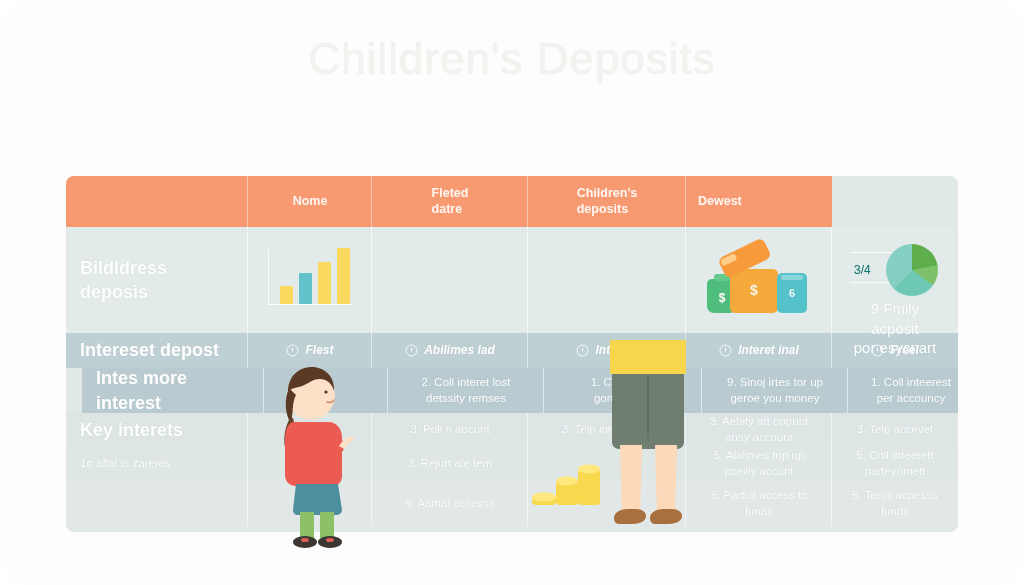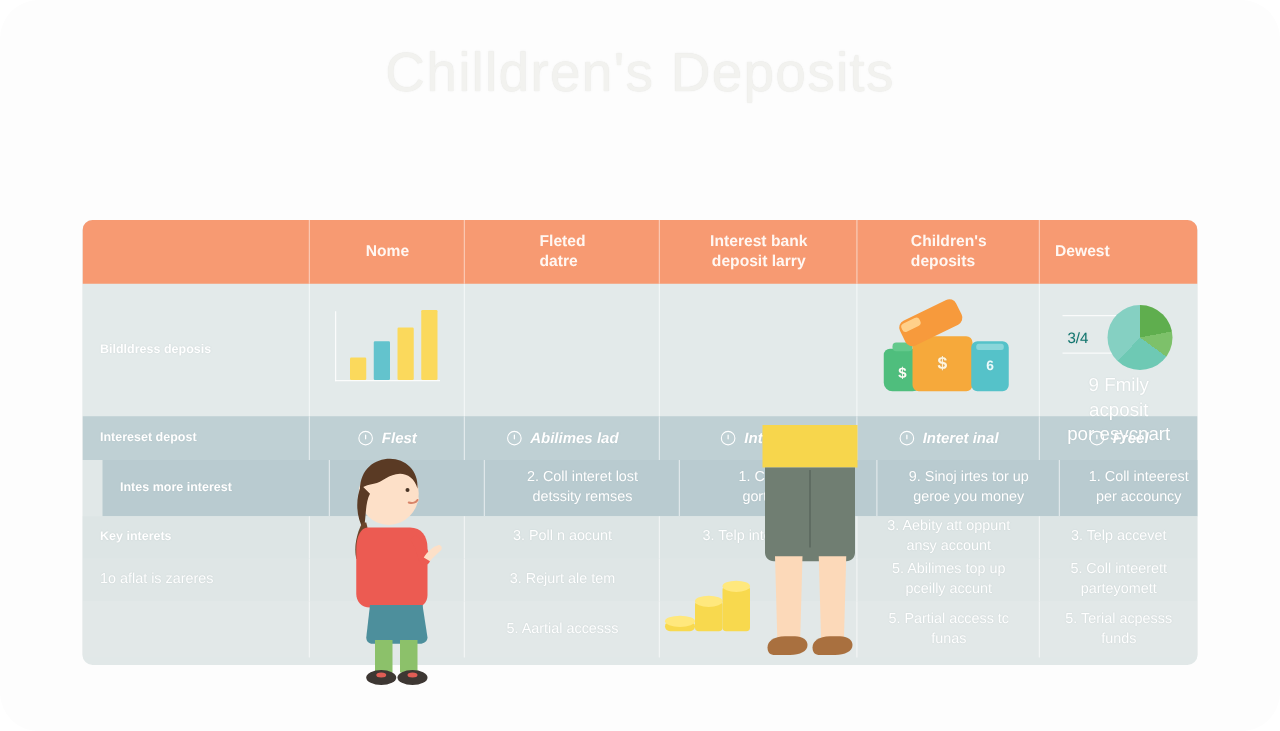--- a/index.html
+++ b/index.html
@@ -69,21 +69,21 @@
   .row-d .cell { height: 34px; }
   .row-e .cell { height: 45px; }
 
   .band-0 { background: #e3eaea; }
   .band-1 { background: #bfd0d4; }
   .band-2 { background: #b9cbd0; margin-left: 16px; }
   .band-3 { background: #dde5e5; }
   .band-4 { background: #dfe6e6; }
   .band-5 { background: #e2e8e8; }
 
-  .label-strong { font-size: 10px; font-weight: 600; }
+  .label-strong { font-size: 18px; font-weight: 600; }
 
   .info-row { display: flex; align-items: center; gap: 6px; font-weight: 600; font-size: 12px; font-style: italic; }
   .info-ico { flex: 0 0 auto; }
 
   
   .barchart { position: relative; width: 84px; height: 62px; }
   .barchart .axis-v { position: absolute; left: 0; top: 0; width: 1.4px; height: 56px; background: rgba(255,255,255,.85); }
   .barchart .axis-h { position: absolute; left: 0; bottom: 6px; width: 84px; height: 1.4px; background: rgba(255,255,255,.85); }
   .bars { position: absolute; left: 12px; bottom: 7px; display: flex; align-items: flex-end; gap: 6px; }
   .bar { width: 13px; border-radius: 1px; }
@@ -124,22 +124,20 @@
 
   <div class="page-title">Chilldren's Deposits</div>
 
   <div class="table-wrap">
 
     <div class="grid">
       <div class="hdr c0"></div>
       <div class="hdr c1">Nome</div>
       <div class="hdr c2">Fleted
 datre</div>
-      <div class="hdr c3">Interest bank
-deposit larry</div>
       <div class="hdr c4">Children's
 deposits</div>
       <div class="hdr c5 last">Dewest</div>
     </div>
 
     <div class="grid row-tall band-0">
       <div class="cell label-strong">Bildldress deposis</div>
 
       <div class="cell center">
         <div class="barchart">

